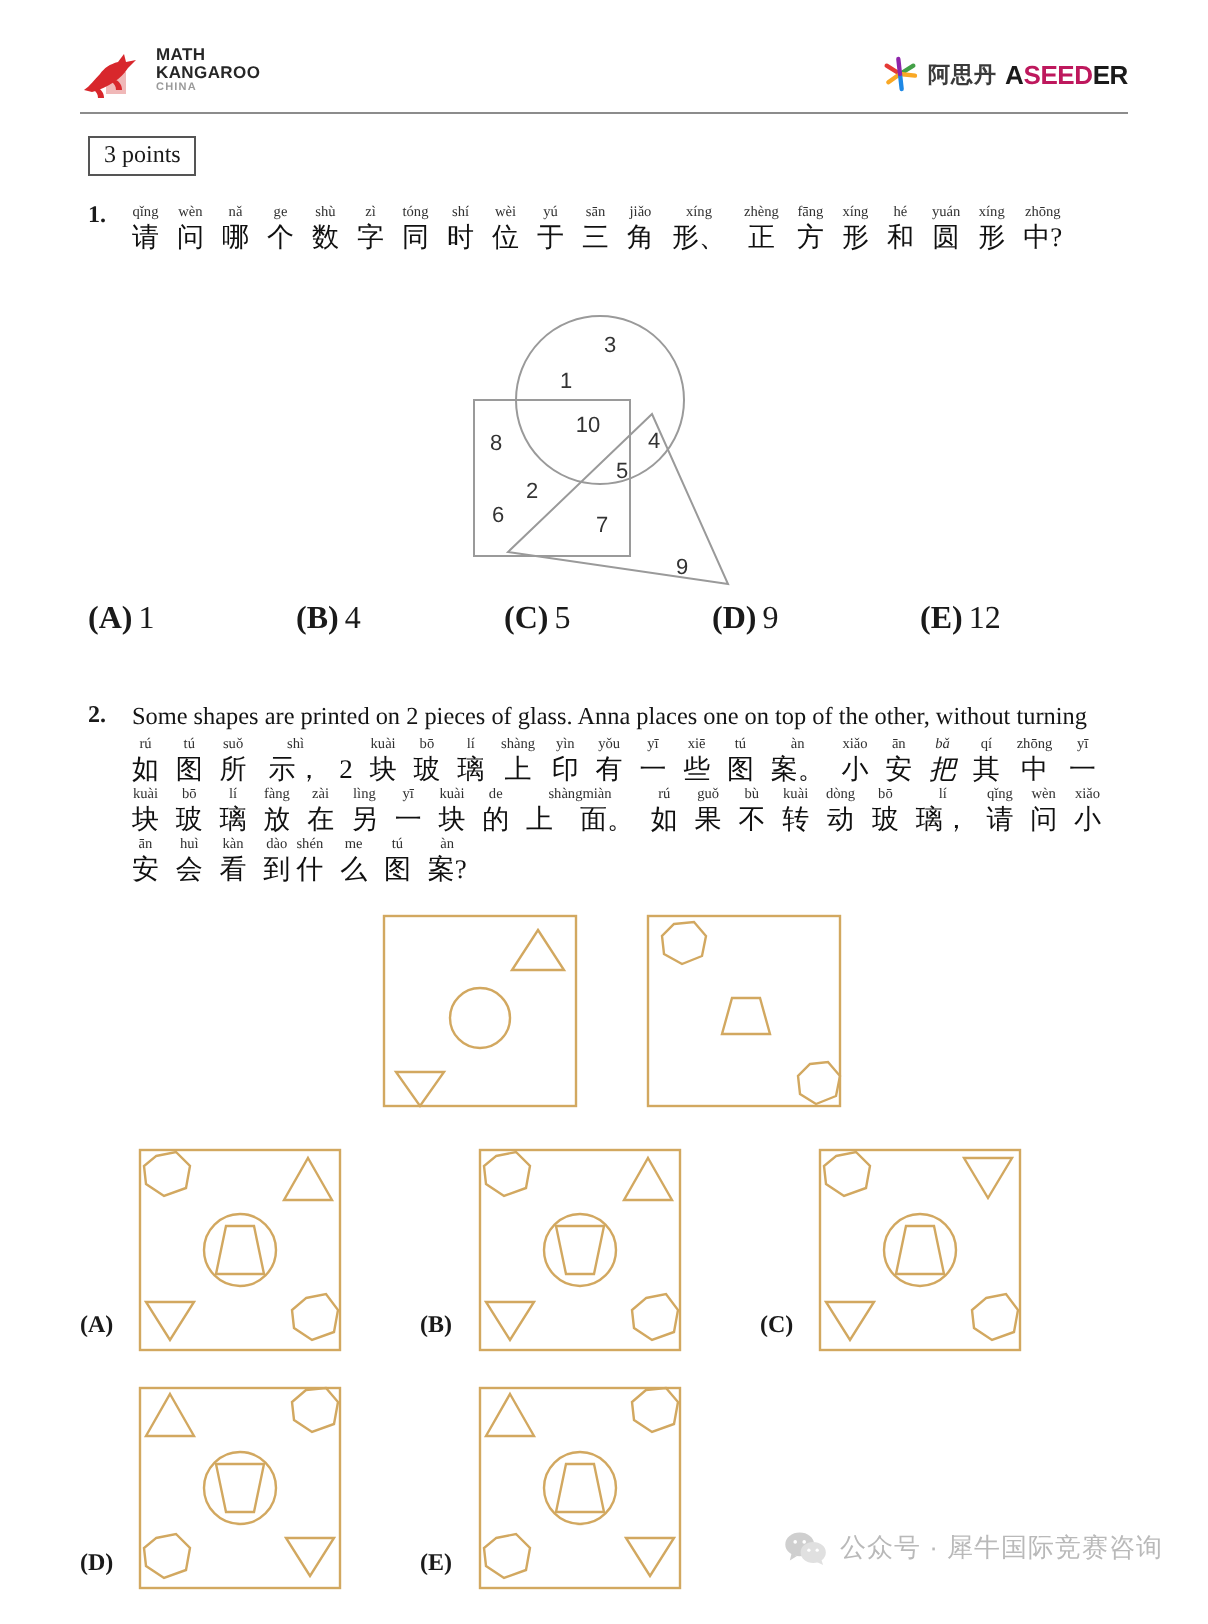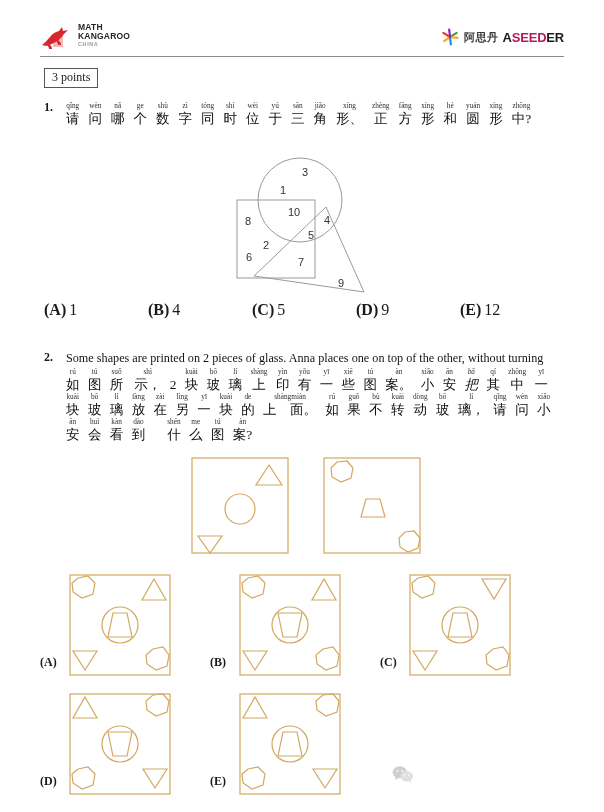--- a/index.html
+++ b/index.html
@@ -555,21 +555,21 @@
           <div class="cn-hz">安</div>
         </div>
         <div class="cn-cell" style="margin-right: 8.4px;">
           <div class="cn-py">huì</div>
           <div class="cn-hz">会</div>
         </div>
         <div class="cn-cell" style="margin-right: 8.4px;">
           <div class="cn-py">kàn</div>
           <div class="cn-hz">看</div>
         </div>
-        <div class="cn-cell" style="margin-right: 22px;">
+        <div class="cn-cell" style="margin-right: 3px;">
           <div class="cn-py">dào</div>
           <div class="cn-hz">到</div>
         </div>
         <div class="cn-cell" style="margin-right: 8.4px;">
           <div class="cn-py">shén</div>
           <div class="cn-hz">什</div>
         </div>
         <div class="cn-cell" style="margin-right: 8.4px;">
           <div class="cn-py">me</div>
           <div class="cn-hz">么</div>
@@ -685,13 +685,14 @@
   <svg class="wechat-icon" viewBox="0 0 24 20">
     <ellipse cx="8.5" cy="8" rx="8" ry="6.6" fill="#cfcfcf"></ellipse>
     <path d="M4 13 L3 17 L7 14.5 Z" fill="#cfcfcf"></path>
     <ellipse cx="16" cy="12.5" rx="7" ry="5.8" fill="#e0e0e0"></ellipse>
     <path d="M20.5 16.5 L21.5 19.5 L18 17.8 Z" fill="#e0e0e0"></path>
     <circle cx="6" cy="6.6" r="1" fill="#ffffff"></circle>
     <circle cx="11" cy="6.6" r="1" fill="#ffffff"></circle>
     <circle cx="13.6" cy="11.2" r="0.9" fill="#ffffff"></circle>
     <circle cx="18.2" cy="11.2" r="0.9" fill="#ffffff"></circle>
   </svg>
+  <span class="wm-text">公众号 · 犀牛国际竞赛咨询</span>
 </div>
 
 </body></html>

